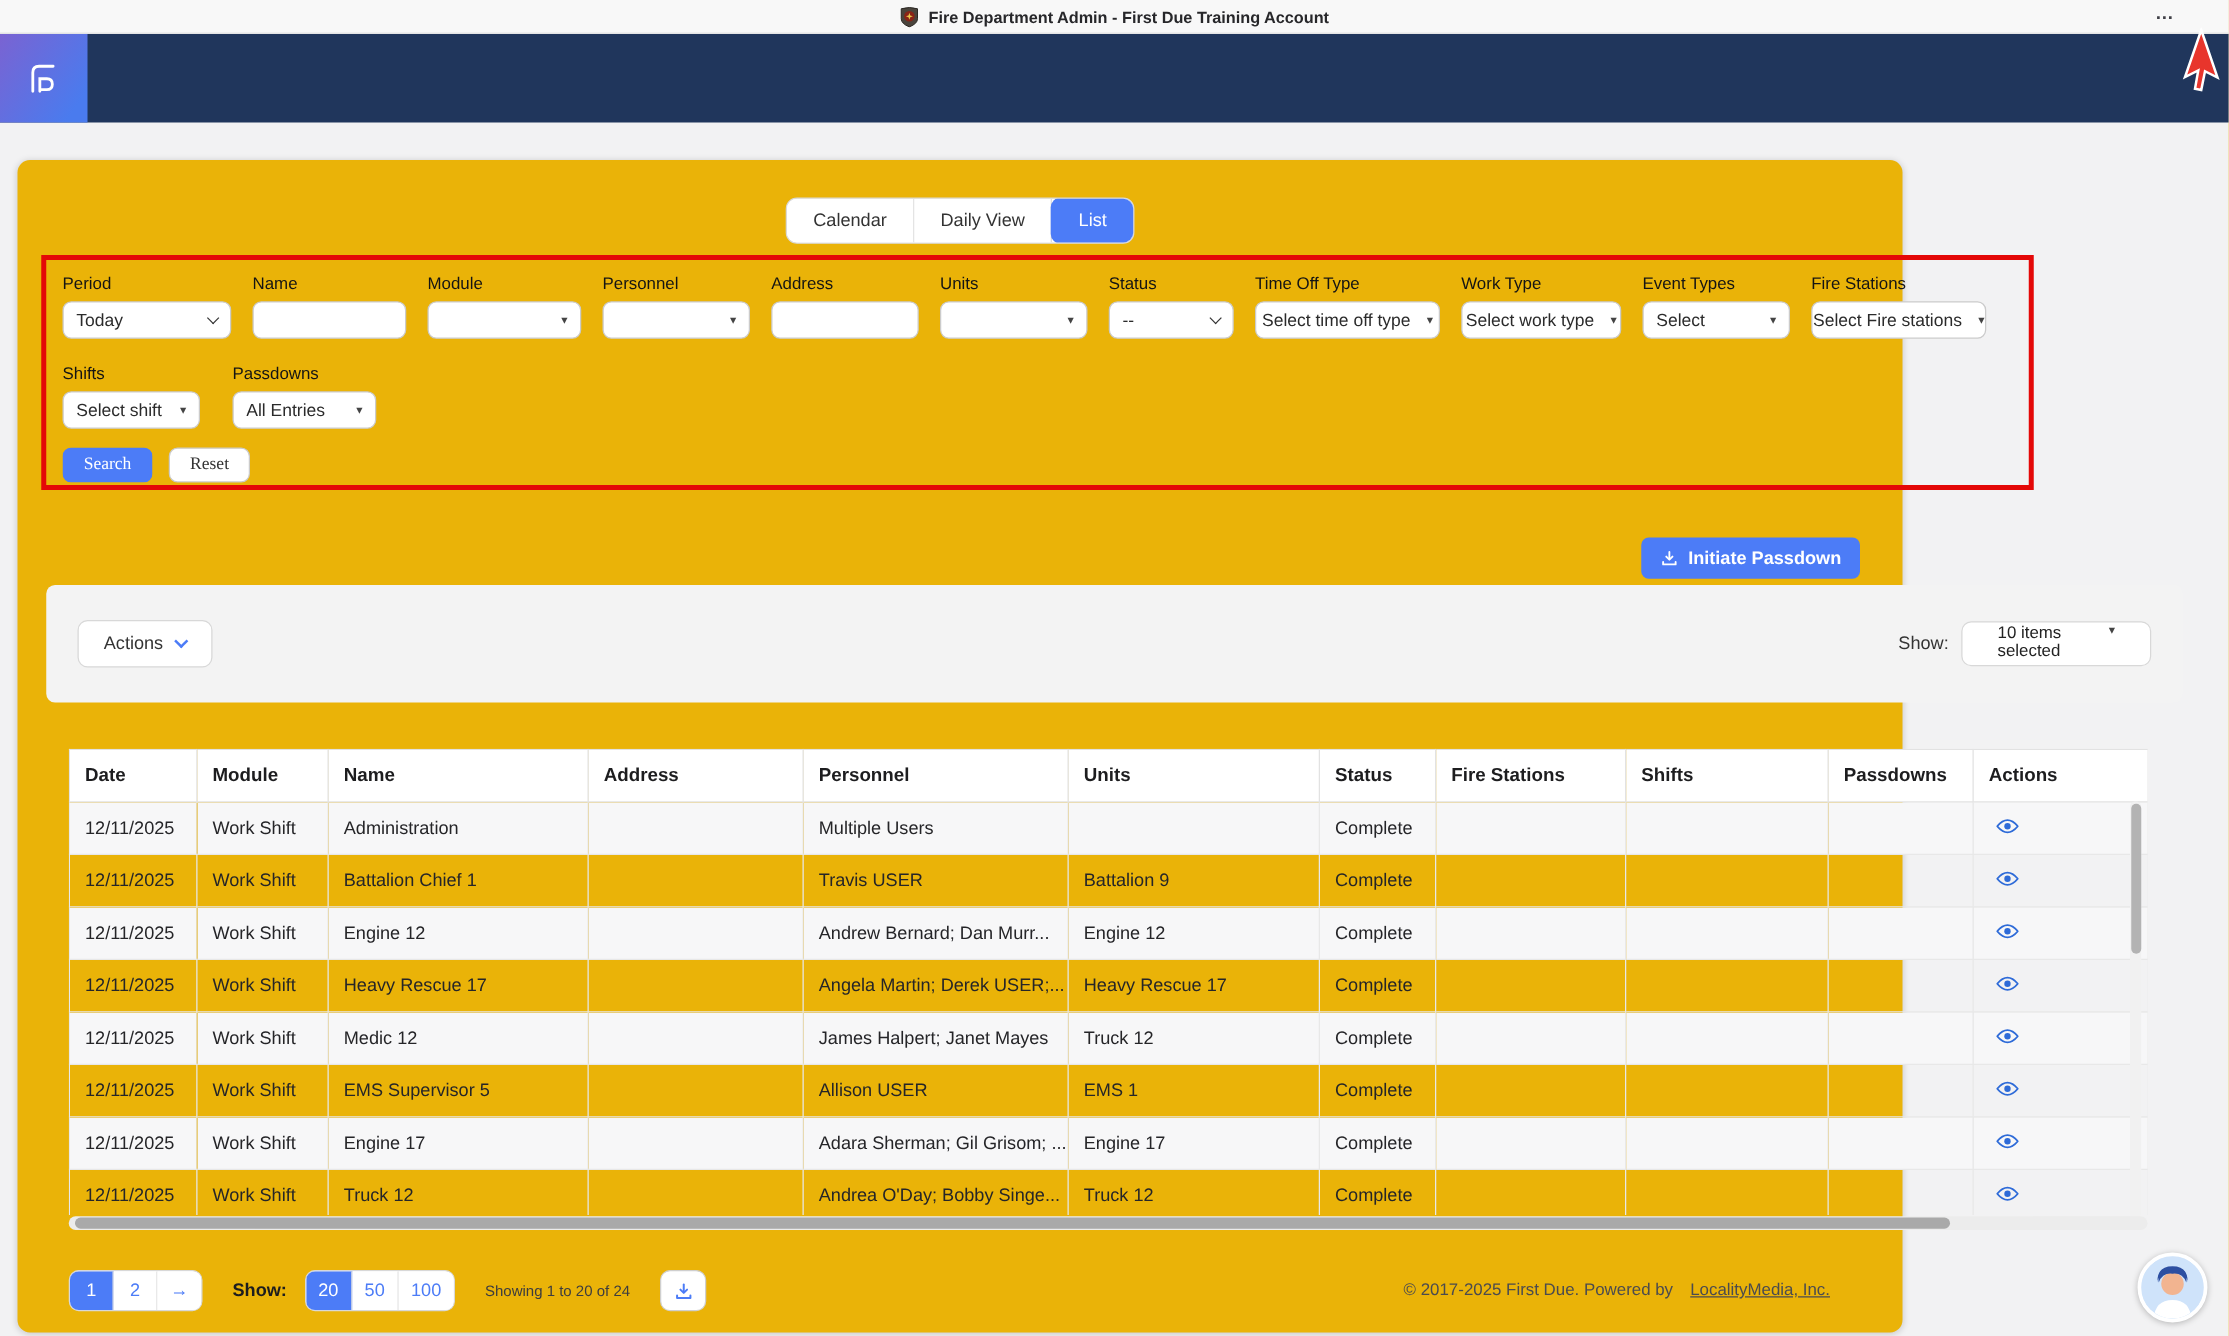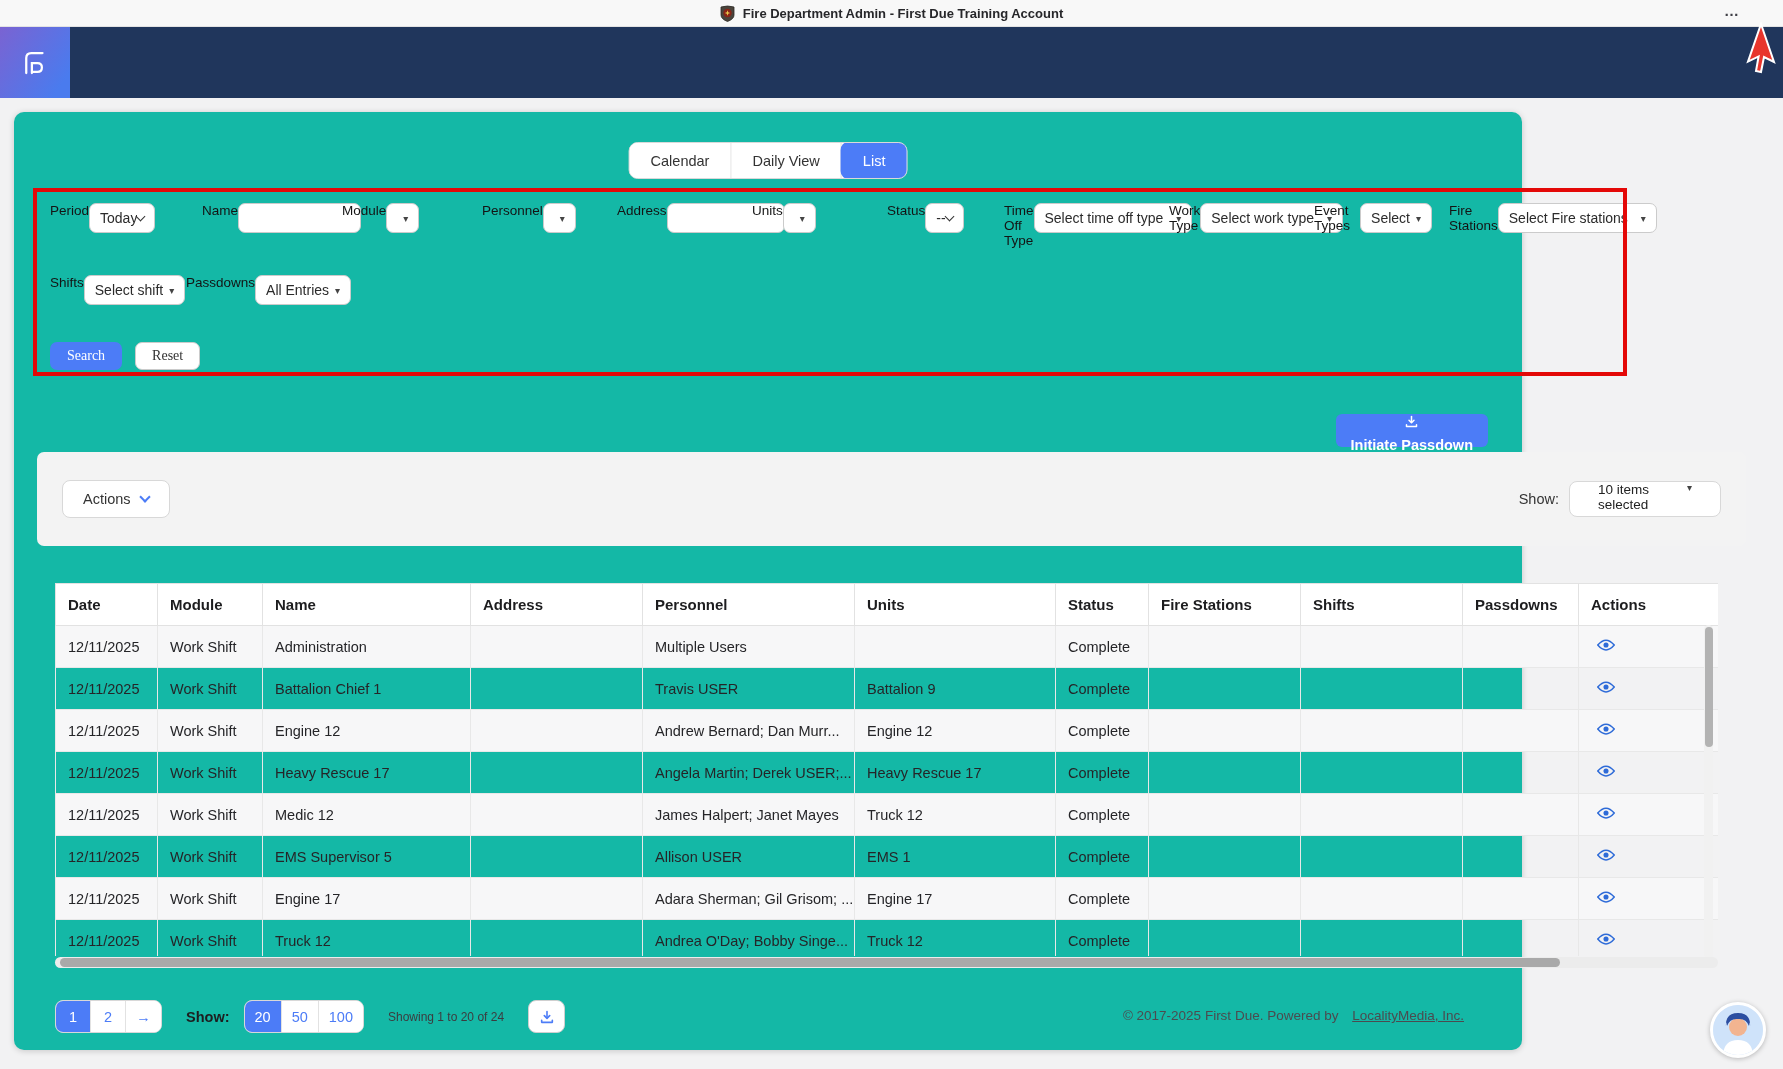--- a/index.html
+++ b/index.html
@@ -16,39 +16,39 @@
 
   
   .navbar { position:absolute; left:0; top:27px; width:1783px; height:71px; background:#20365c; z-index:15; }
   .logo-tile { position:absolute; left:0; top:0; width:70px; height:71px;
     background:linear-gradient(125deg,#7a63d2 0%, #4a7bee 85%);
     display:flex; align-items:center; justify-content:center; }
   .nav-badge { position:absolute; left:52px; top:7px; background:#f36a6a; color:#fff;
     font-size:12px; font-weight:700; border-radius:6px; padding:2px 7px; line-height:14px; z-index:16; }
 
   
-  .card { position:absolute; left:14px; top:112px; width:1508px; height:938px;
-    background:#14b8a6; border-radius:10px; box-shadow:0 1px 6px rgba(0,0,0,.18); }
+  .card { position:absolute; left:14px; top:128px; width:1508px; height:938px;
+    background:#eab308; border-radius:10px; box-shadow:0 1px 6px rgba(0,0,0,.18); }
 
   
   .view-tabs { position:absolute; left:50%; top:30px; transform:translateX(-50%);
     display:flex; background:#fff; border:1px solid #d9d9d9; border-radius:9px; height:37px; overflow:hidden; }
   .vtab { padding:0 21px; display:flex; align-items:center; font-size:14.5px; color:#333;
     border-right:1px solid #ddd; cursor:pointer; background:#fff; }
   .vtab:last-child { border-right:none; }
   .vtab.active { background:#4c7cf7; color:#fff; border-radius:8px; margin:-1px; padding:0 22px; }
 
   
   .red-box { position:absolute; left:19px; top:76px; width:1594px; height:188px;
     border:4px solid #e40807; z-index:12; pointer-events:none; }
 
   
   .filters-row1 { position:absolute; left:36px; top:91px; display:flex; gap:17px; }
   .filters-row2 { position:absolute; left:36px; top:163px; display:flex; gap:26px; }
-  .ffield { display:flex; flex-direction:row; }
+  .ffield { display:flex; flex-direction:column; }
   .ffield .flabel { font-size:13.5px; color:#141414; margin-bottom:7px; }
   .ctrl { height:30px; border:1px solid #cbcbcb; border-radius:7px; background:#fff;
     display:flex; align-items:center; padding:0 10px; font-size:14px; color:#2b2b2b; cursor:pointer; }
   .ctrl .val { flex:1; white-space:nowrap; overflow:hidden; }
   .ctrl.center { justify-content:center; gap:7px; }
   .ctrl.center .val { flex:none; }
   input.ctrl { cursor:text; }
   .chev { width:7px; height:7px; border-right:1.8px solid #333; border-bottom:1.8px solid #333;
     transform:rotate(45deg); margin-top:-4px; flex:none; }
   .caret { font-size:10px; color:#444; flex:none; margin-left:6px; }
@@ -56,21 +56,21 @@
   .w148{width:148px}.w128{width:128px}.w140{width:140px}.w110{width:110px}.w115{width:115px}
   .filters-actions { position:absolute; left:36px; top:230px; display:flex; gap:13px; }
   .btn { border-radius:7px; font-size:14px; padding:5px 16px; cursor:pointer; border:1px solid transparent;
     font-family:Liberation Serif, serif; }
   .btn-primary { background:#4c7cf7; color:#fff; }
   .btn-plain { background:#fff; color:#333; border-color:#cbcbcb; }
 
   
   .passdown-btn { position:absolute; right:34px; top:302px; height:33px; background:#4c7cf7; color:#fff;
     border:none; border-radius:6px; font-size:14.5px; font-weight:600; display:flex; align-items:center;
-    gap:8px; padding:0 15px; cursor:pointer; font-family:"Liberation Sans", sans-serif;flex-direction:column; }
+    gap:8px; padding:0 15px; cursor:pointer; font-family:"Liberation Sans", sans-serif; }
 
   
   .toolbar { position:absolute; left:23px; top:340px; width:1709px; height:94px; background:#f3f3f3;
     border-radius:7px; display:flex; align-items:center; justify-content:space-between; padding:0 25px; }
   .actions-btn { height:38px; background:#fff; border:1px solid #d8d8d8; border-radius:8px;
     display:flex; align-items:center; gap:10px; padding:0 20px; font-size:14.5px; color:#333; cursor:pointer; }
   .actions-btn .chev { border-color:#4c7cf7; border-width:2.2px; width:8px; height:8px; }
   .show-group { display:flex; align-items:center; gap:10px; font-size:14.5px; color:#333; }
   .show-select { width:152px; height:36px; background:#fff; border:1px solid #d8d8d8; border-radius:8px;
     display:flex; align-items:flex-start; padding:0 28px; font-size:13.5px; color:#222; cursor:pointer; }

